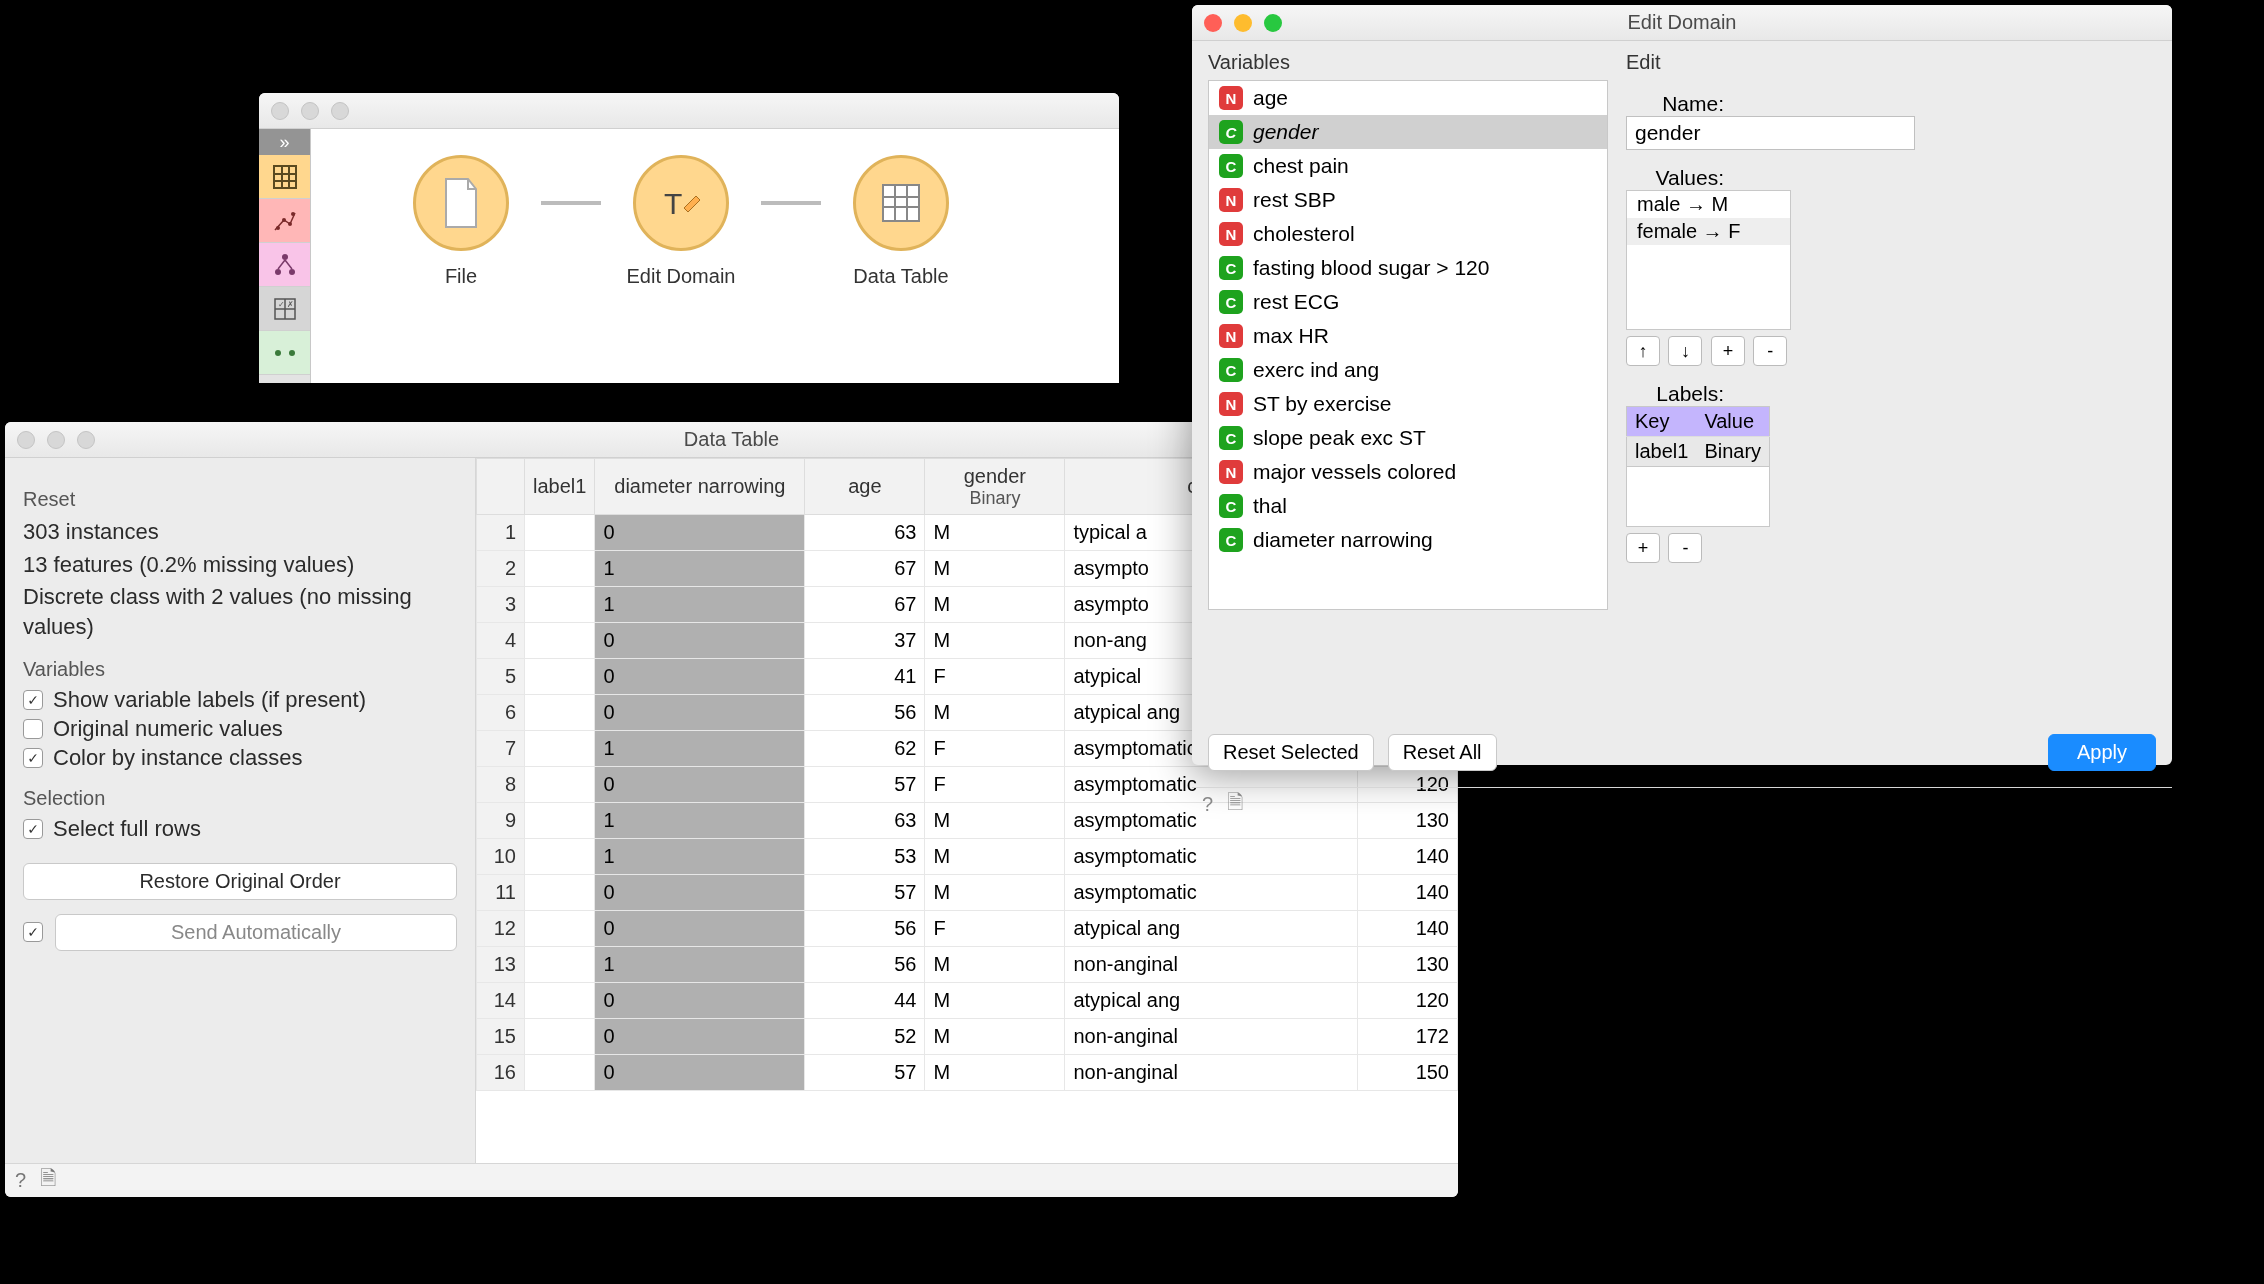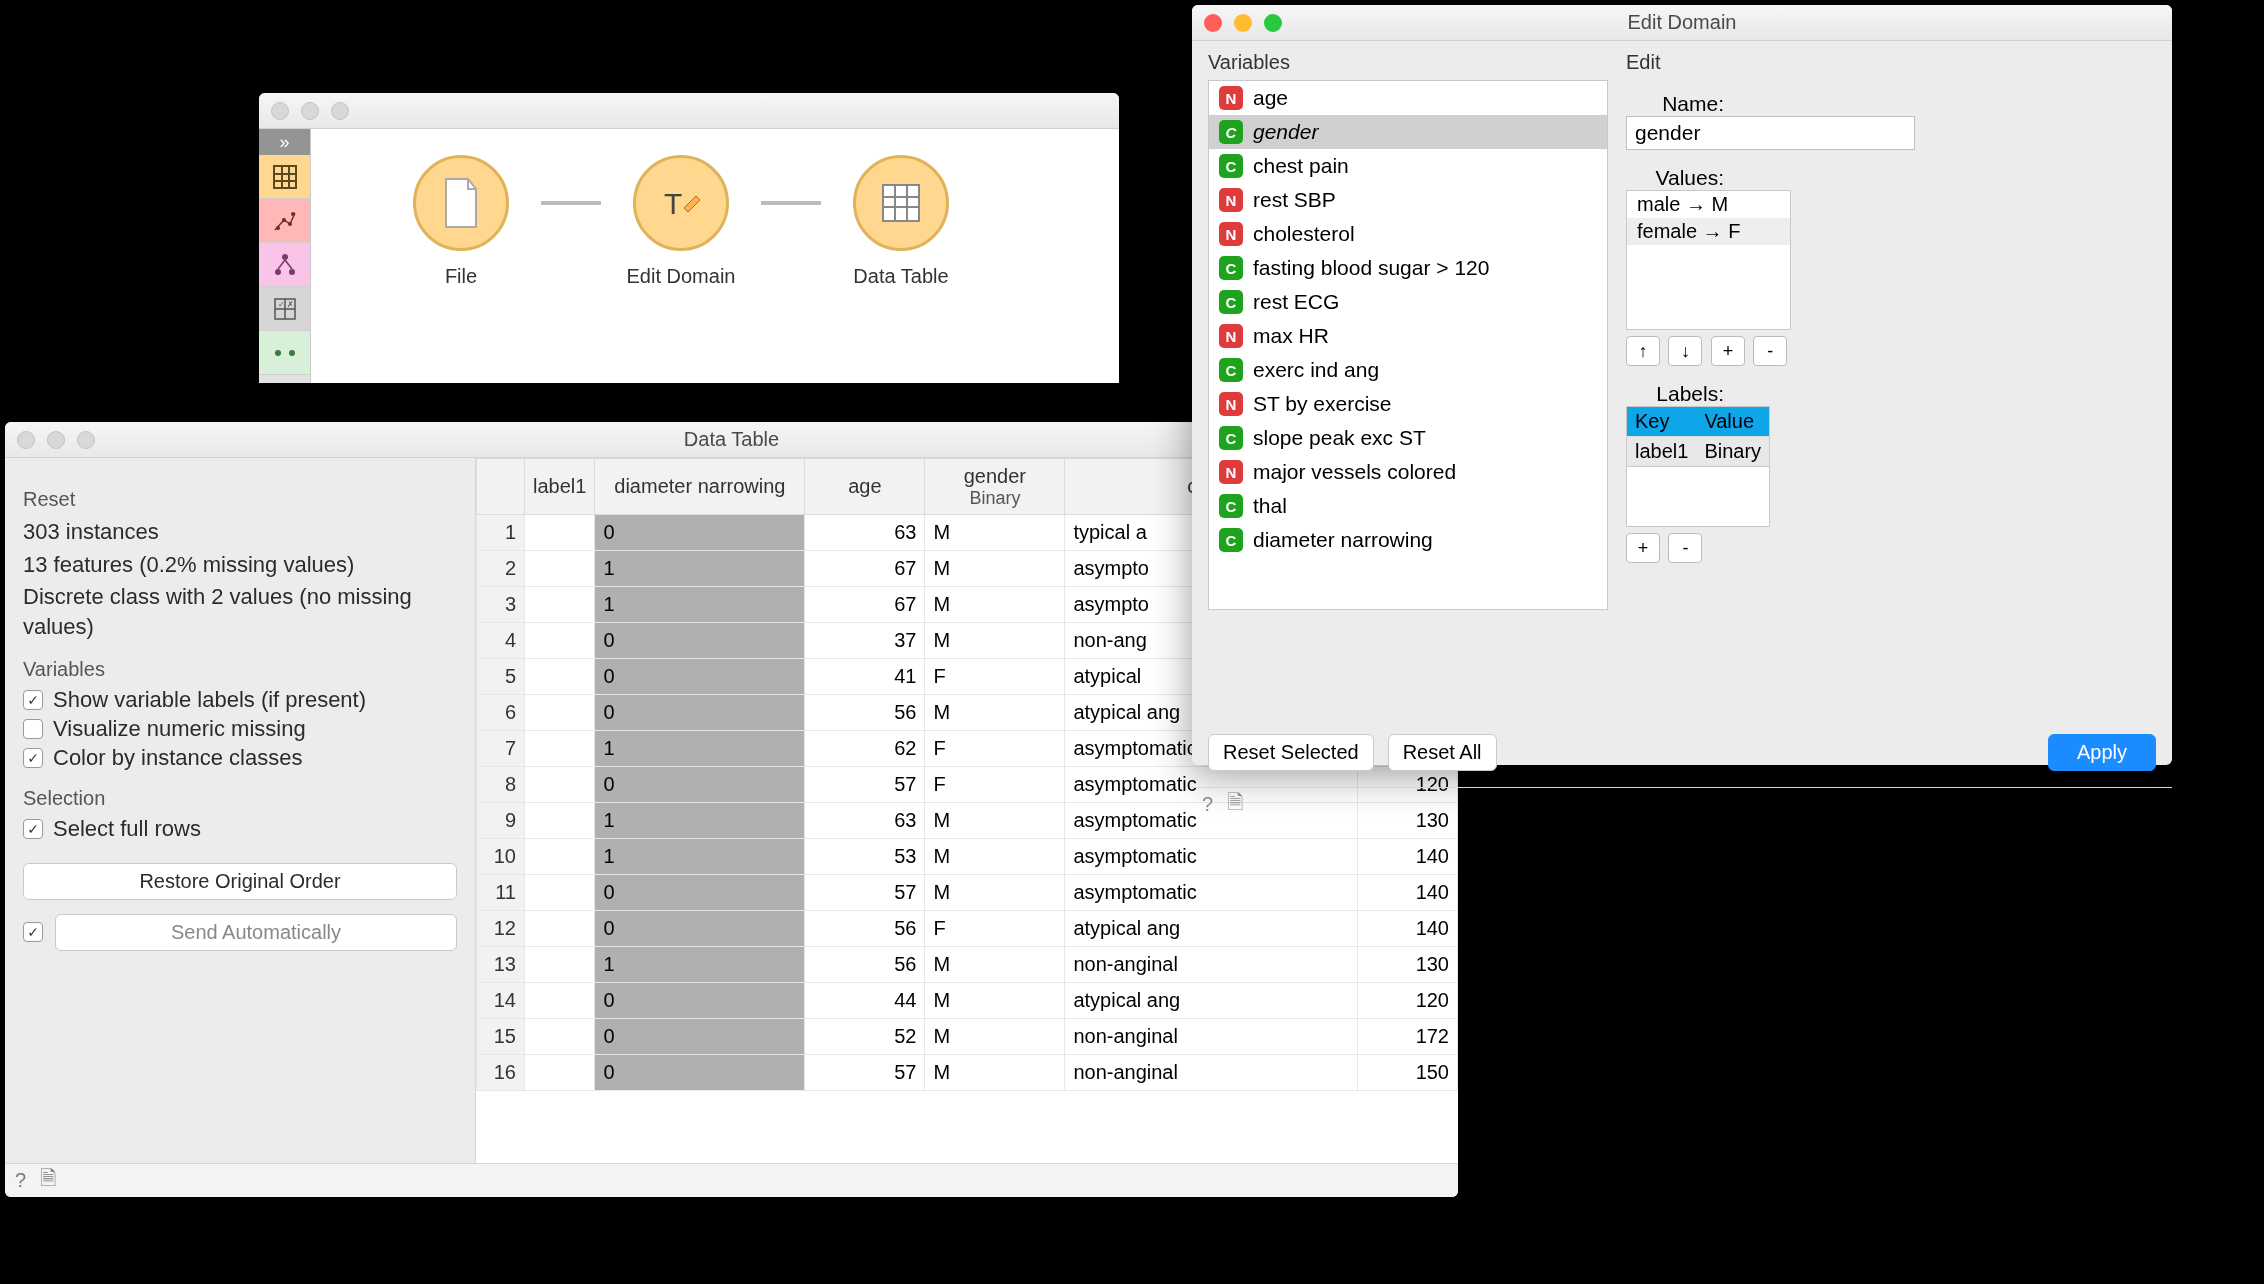--- a/index.html
+++ b/index.html
@@ -68,21 +68,21 @@
 .ed-right { flex: 1; }
 .form-row { display: flex; align-items: flex-start; margin-bottom: 12px; flex-direction: column; }
 .form-row > label { width: 110px; text-align: right; padding-right: 12px; font-size: 21px; padding-top: 4px; }
 .form-row .field { flex: 1; }
 .text-input { width: 100%; font-size: 21px; padding: 4px 8px; border: 1px solid #c0c0c0; }
 .values-box { background: #fff; border: 1px solid #c8c8c8; height: 140px; font-size: 20px; }
 .values-box .vrow { padding: 2px 10px; }
 .values-box .vrow.alt { background: #eee; }
 .btn-small { width: 34px; height: 30px; border: 1px solid #bbb; background: #fff; border-radius: 4px; font-size: 18px; display: inline-flex; align-items: center; justify-content: center; margin-right: 4px; }
 .labels-tbl { width: 100%; border: 1px solid #c8c8c8; background: #fff; font-size: 20px; border-collapse: collapse; }
-.labels-tbl th { background: #0ea5e9; text-align: left; font-weight: 400; padding: 3px 8px; border-bottom: 1px solid #ddd; }
+.labels-tbl th { background: #c4b5fd; text-align: left; font-weight: 400; padding: 3px 8px; border-bottom: 1px solid #ddd; }
 .labels-tbl td { padding: 3px 8px; background: #e8e8e8; }
 .ed-footer { height: 70px; display: flex; align-items: center; padding: 0 16px; gap: 14px; }
 .ed-footer .spacer { flex: 1; }
 .btn.primary { background: #1a8cff; color: #fff; border-color: #1a8cff; padding: 6px 28px; }
 .ed-iconbar { height: 34px; border-top: 1px solid #d6d6d6; display: flex; align-items: center; padding: 0 10px; gap: 14px; color: #888; font-size: 20px; }
 </style>
 </head>
 <body>
 
 <div id="win-canvas" class="window">
@@ -194,21 +194,21 @@
       <div class="info-line">13 features (0.2% missing values)</div>
       <div class="info-line">Discrete class with 2 values (no missing values)</div>
 
       <div class="section-header">Variables</div>
       <div class="check-row">
         <div class="check-box">✓</div>
         <span>Show variable labels (if present)</span>
       </div>
       <div class="check-row">
         <div class="check-box"></div>
-        <span>Visualize numeric missing</span>
+        <span>Original numeric values</span>
       </div>
       <div class="check-row">
         <div class="check-box">✓</div>
         <span>Color by instance classes</span>
       </div>
 
       <div class="section-header">Selection</div>
       <div class="check-row">
         <div class="check-box">✓</div>
         <span>Select full rows</span>

